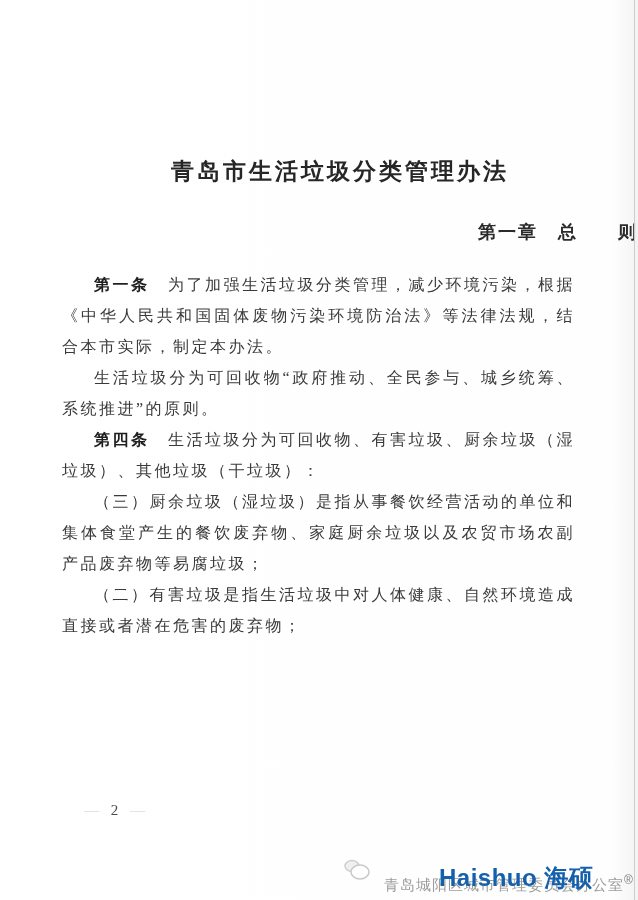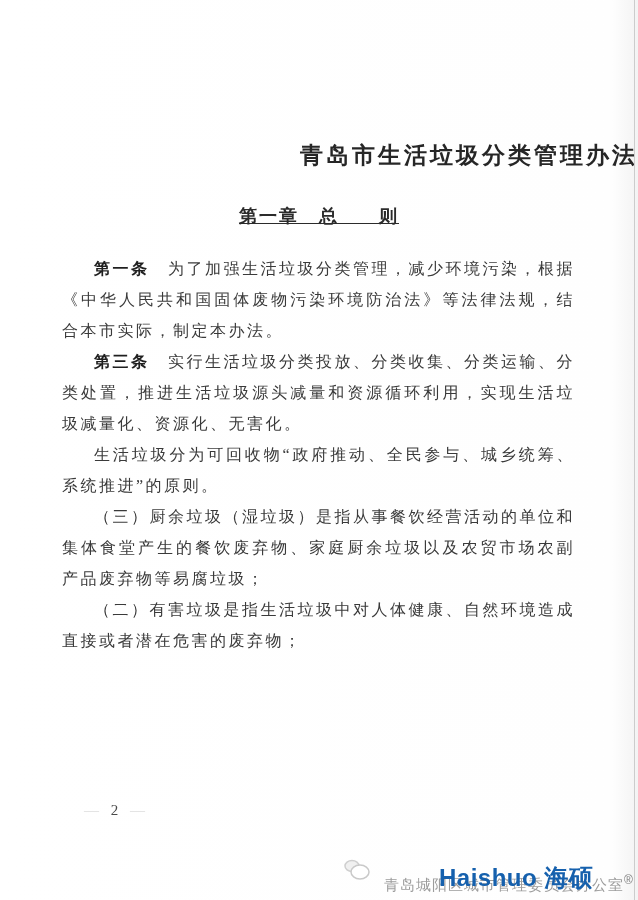--- a/index.html
+++ b/index.html
@@ -9,37 +9,36 @@
     font-family:"Liberation Serif","DejaVu Serif",serif;
   }
   .page{
     position:relative;
     width:638px;height:900px;
     overflow:hidden;
     background:linear-gradient(to right,#ffffff 0%,#fefefe 96%,#f3f3f3 100%);
     color:#3a3a3a;
   }
   .doc-title{
-    margin:0;
+    margin:16px;
     padding-top:140px;
-    text-align:right;
+    text-align:center;
     font-size:23px;
     font-weight:bold;
     letter-spacing:3px;
     color:#262626;
     padding-left:42px;
   }
   .chapter{
     margin:33px 0 0 0;
-    text-align:center;
+    text-align:right;
     font-size:18px;
     font-weight:bold;
     letter-spacing:2px;
     color:#2b2b2b;
-    text-decoration:underline;
   }
   .body-text{
     margin:25px 63px 7px 62px;
   }
   .body-text p{
     margin:0;
     text-indent:2em;
     font-size:16px;
     line-height:31px;
     letter-spacing:2.5px;
@@ -109,22 +108,22 @@
 <body>
 
 <div class="page">
 
   <h1 class="doc-title">青岛市生活垃圾分类管理办法</h1>
 
   <h2 class="chapter">第一章　总　　则</h2>
 
   <div class="body-text">
       <p><b>第一条</b>　为了加强生活垃圾分类管理，减少环境污染，根据《中华人民共和国固体废物污染环境防治法》等法律法规，结合本市实际，制定本办法。</p>
-      <p><b>第三条</b>　实行生活垃圾分类投放、分类收集、分类运输、分类处置，推进生活垃圾源头减量和资源循环利用，实现生活垃圾减量化、资源化、无害化。</p>
       <p>生活垃圾分为可回收物“政府推动、全民参与、城乡统筹、系统推进”的原则。</p>
+      <p><b>第四条</b>　生活垃圾分为可回收物、有害垃圾、厨余垃圾（湿垃圾）、其他垃圾（干垃圾）：</p>
       <p>（三）厨余垃圾（湿垃圾）是指从事餐饮经营活动的单位和集体食堂产生的餐饮废弃物、家庭厨余垃圾以及农贸市场农副产品废弃物等易腐垃圾；</p>
       <p>（二）有害垃圾是指生活垃圾中对人体健康、自然环境造成直接或者潜在危害的废弃物；</p>
     </div>
 
   <div class="pageno">
     <span class="dash">—</span>
     <span>2</span>
     <span class="dash">—</span>
   </div>
 

